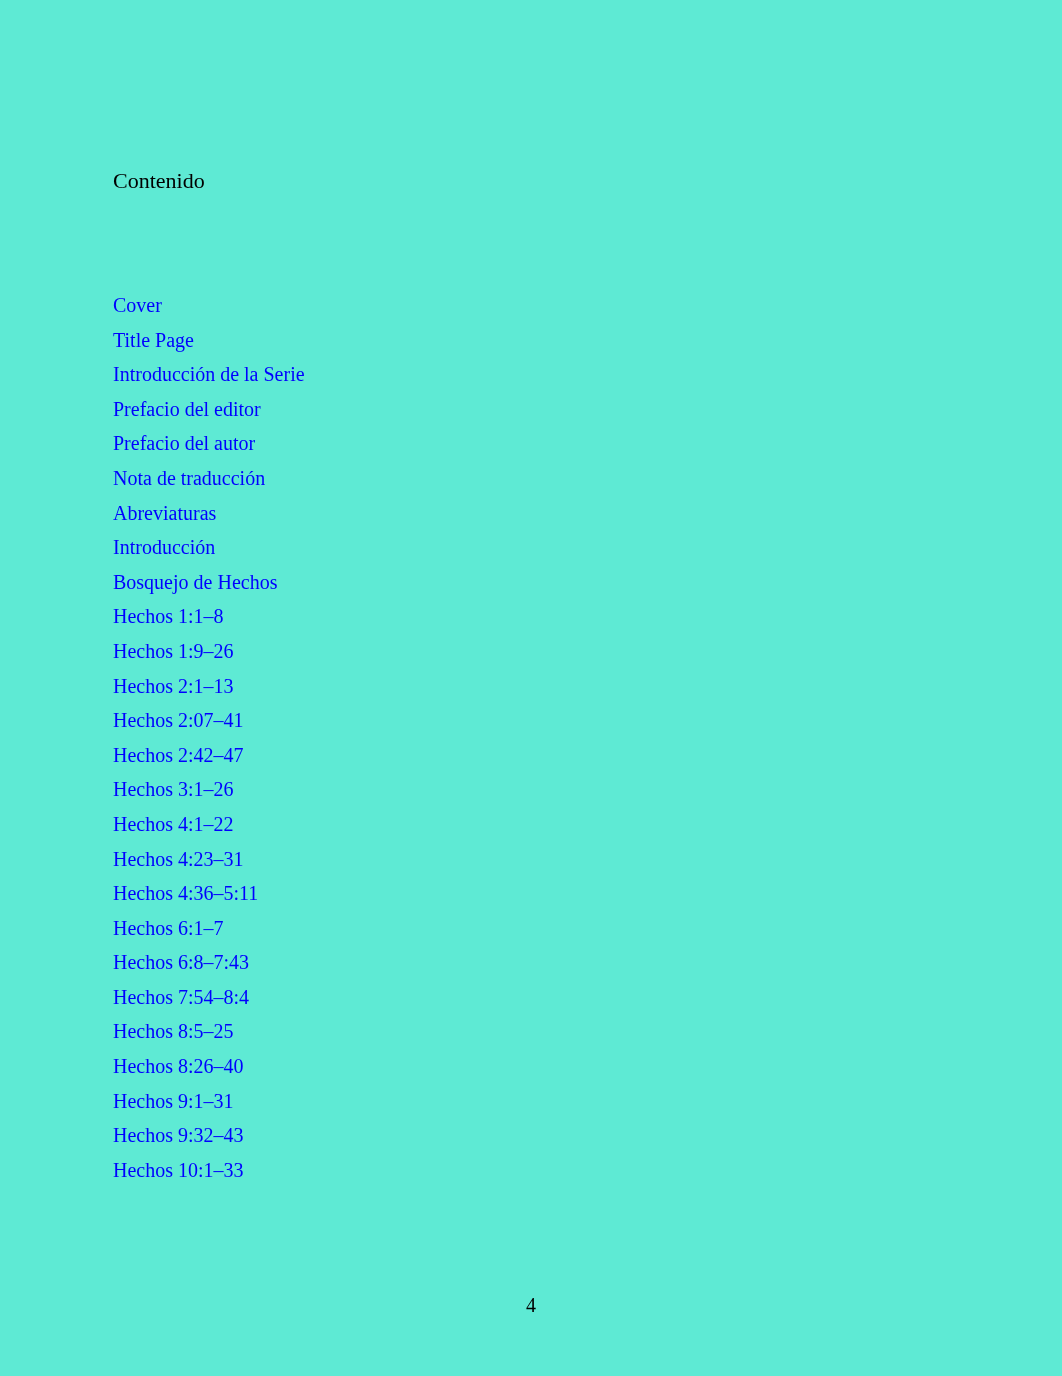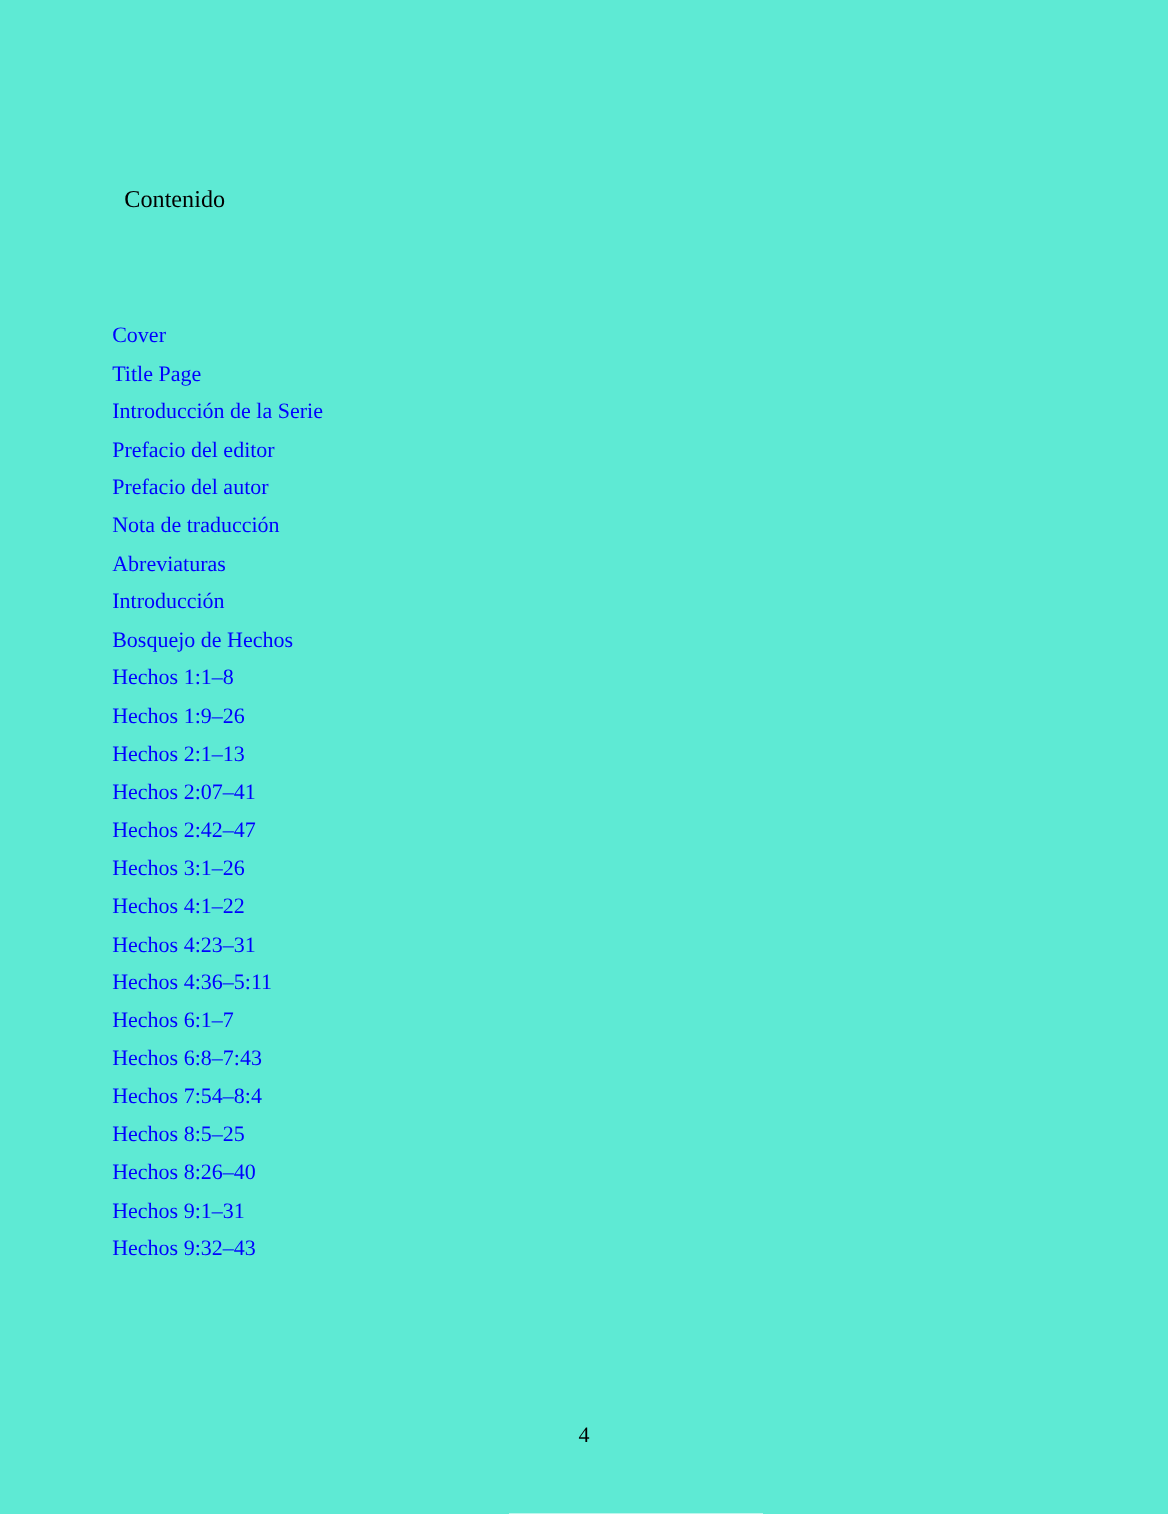--- a/index.html
+++ b/index.html
@@ -25,21 +25,21 @@
     top: 168px;
     font-size: 22px;
     line-height: 26px;
     color: #000000;
     font-weight: normal;
     margin: 0;
     white-space: nowrap;
   }
   .toc-list {
     position: absolute;
-    left: 102px;
+    left: 113px;
     top: 288px;
     margin: 0;
     padding: 0;
     list-style: none;
     width: 520px;
   }
   .toc-item {
     margin: 0;
     padding: 0;
     height: 34.6px;
@@ -88,17 +88,18 @@
       <li class="toc-item"><a class="toc-link" href="#">Hechos 4:1–22</a></li>
       <li class="toc-item"><a class="toc-link" href="#">Hechos 4:23–31</a></li>
       <li class="toc-item"><a class="toc-link" href="#">Hechos 4:36–5:11</a></li>
       <li class="toc-item"><a class="toc-link" href="#">Hechos 6:1–7</a></li>
       <li class="toc-item"><a class="toc-link" href="#">Hechos 6:8–7:43</a></li>
       <li class="toc-item"><a class="toc-link" href="#">Hechos 7:54–8:4</a></li>
       <li class="toc-item"><a class="toc-link" href="#">Hechos 8:5–25</a></li>
       <li class="toc-item"><a class="toc-link" href="#">Hechos 8:26–40</a></li>
       <li class="toc-item"><a class="toc-link" href="#">Hechos 9:1–31</a></li>
       <li class="toc-item"><a class="toc-link" href="#">Hechos 9:32–43</a></li>
+      <li class="toc-item"><a class="toc-link" href="#">Hechos 10:1–33</a></li>
     </ul>
 
   <div class="page-number">4</div>
 
 </div>
 
 </body></html>

